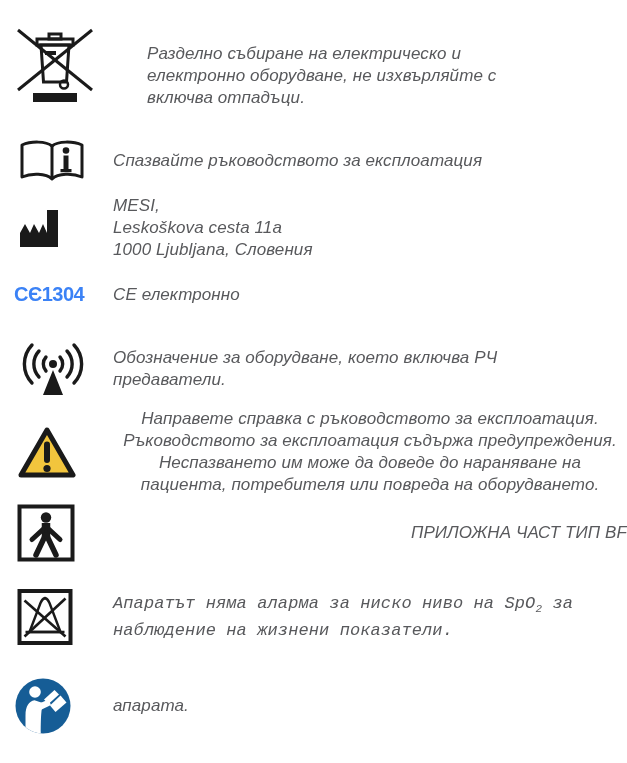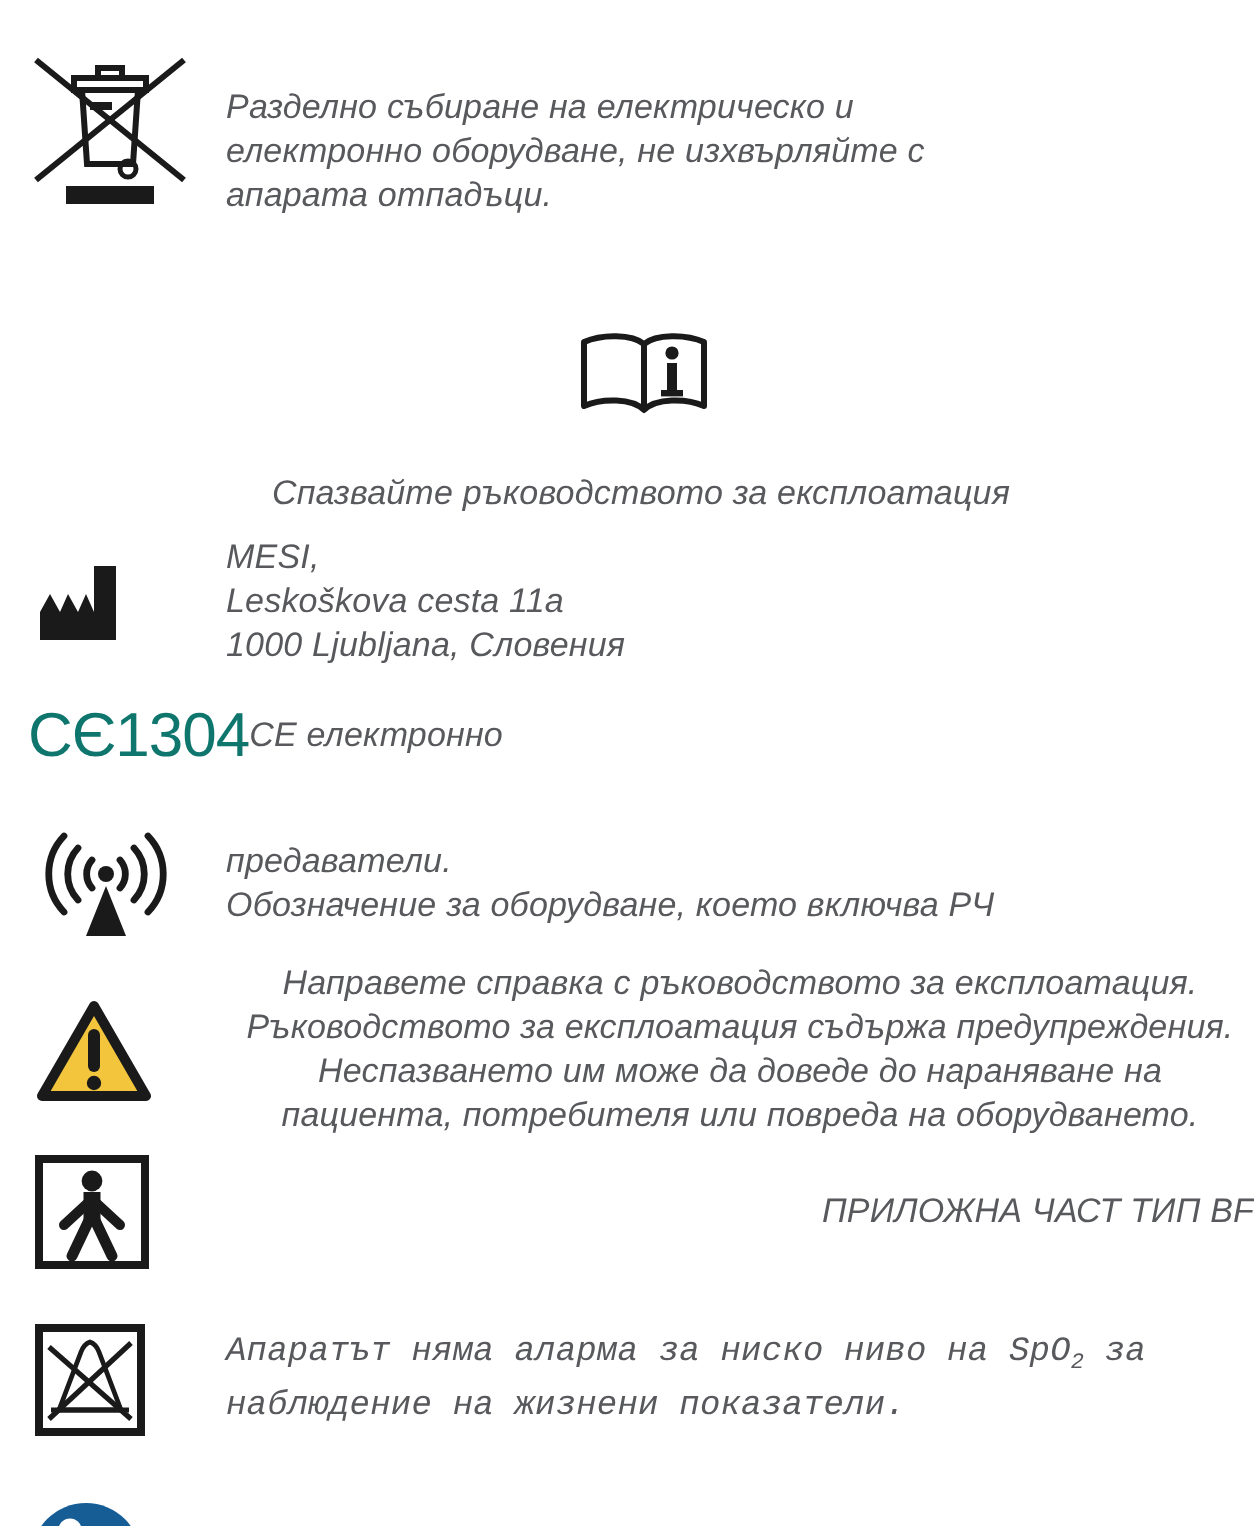--- a/index.html
+++ b/index.html
@@ -9,33 +9,33 @@
     overflow:hidden;
   }
   .doc{box-sizing:border-box;width:627px;padding:18px 0 0 14px;}
   .row{display:flex;align-items:center;}
   .icon-col{flex:0 0 99px;display:flex;justify-content:flex-start;align-items:center;}
   .text-col{
     flex:1;font-style:italic;color:#58595C;
     font-size:17px;line-height:22px;letter-spacing:0.1px;
   }
   .line{white-space:nowrap;}
-  .row-weee{align-items:flex-start;margin-bottom:28px;}
+  .row-weee{align-items:flex-start;margin-bottom:28px;gap:34px;}
   .row-weee .icon-col{padding-top:8px;}
   .row-weee .text-col{padding-top:25px;}
-  .row-manual{margin-bottom:10px;flex-direction:column;}
+  .row-manual{margin-bottom:10px;}
   .row-manufacturer{margin-bottom:20px;}
   .row-ce{margin-bottom:32px;}
   .row-rf{margin-bottom:10px;}
   .row-warning{margin-bottom:8px;text-align:center;}
   .row-bf{margin-bottom:26px;text-align:right;}
   .row-noalarm{margin-bottom:31px;font-family:Liberation Mono, monospace;}
   .ce-code{
-    font-style:normal;font-weight:400;color:#0f766e;
-    font-size:31px;line-height:27px;letter-spacing:-0.5px;white-space:nowrap;
+    font-style:normal;font-weight:700;color:#3b82f6;
+    font-size:20px;line-height:27px;letter-spacing:-0.5px;white-space:nowrap;
   }
   .sub{font-size:11px;vertical-align:-4px;}
   svg{display:block;}
 </style>
 </head>
 <body>
 
 <div class="doc">
 
   <div class="row row-weee">
@@ -51,21 +51,21 @@
         <g stroke="#1A1A1A" stroke-width="3">
           <line x1="4" y1="4" x2="78" y2="64"></line>
           <line x1="78" y1="4" x2="4" y2="64"></line>
         </g>
         <rect x="19" y="67" width="44" height="9" fill="#1A1A1A"></rect>
       </svg>
     </div>
     <div class="text-col">
       <div class="line">Разделно събиране на електрическо и</div>
       <div class="line">електронно оборудване, не изхвърляйте с</div>
-      <div class="line">апарата отпадъци.</div>
+      <div class="line">включва отпадъци.</div>
     </div>
   </div>
 
   <div class="row row-manual">
     <div class="icon-col">
       <svg width="70" height="48" viewBox="0 0 70 48" style="margin-left:3px">
         <path d="M35 42 C29 36 14 36 5 40 L5 8 C14 4 29 4 35 9 C41 4 56 4 65 8 L65 40 C56 36 41 36 35 42 Z" fill="none" stroke="#1A1A1A" stroke-width="3" stroke-linejoin="round"></path>
         <line x1="35" y1="9" x2="35" y2="42" stroke="#1A1A1A" stroke-width="3"></line>
         <circle cx="49" cy="13.5" r="3.3" fill="#1A1A1A"></circle>
         <rect x="46.5" y="18.5" width="5" height="13.5" fill="#1A1A1A"></rect>
@@ -108,22 +108,22 @@
           <path d="M32 17 A10.5 10.5 0 0 0 32 31"></path>
           <path d="M25 11 A19 19 0 0 0 25 37"></path>
           <path d="M18 5 A27.5 27.5 0 0 0 18 43"></path>
           <path d="M46 17 A10.5 10.5 0 0 1 46 31"></path>
           <path d="M53 11 A19 19 0 0 1 53 37"></path>
           <path d="M60 5 A27.5 27.5 0 0 1 60 43"></path>
         </g>
       </svg>
     </div>
     <div class="text-col">
+      <div class="line">Обозначение за оборудване, което включва РЧ</div>
       <div class="line">предаватели.</div>
-      <div class="line">Обозначение за оборудване, което включва РЧ</div>
     </div>
   </div>
 
   <div class="row row-warning">
     <div class="icon-col">
       <svg width="62" height="58" viewBox="0 0 62 58" style="margin-left:2px">
         <path d="M31 7 L57 52 L5 52 Z" fill="#F2C53D" stroke="#1A1A1A" stroke-width="5" stroke-linejoin="round"></path>
         <line x1="31" y1="21.5" x2="31" y2="37" stroke="#1A1A1A" stroke-width="6" stroke-linecap="round"></line>
         <circle cx="31" cy="45.5" r="3.6" fill="#1A1A1A"></circle>
       </svg>

